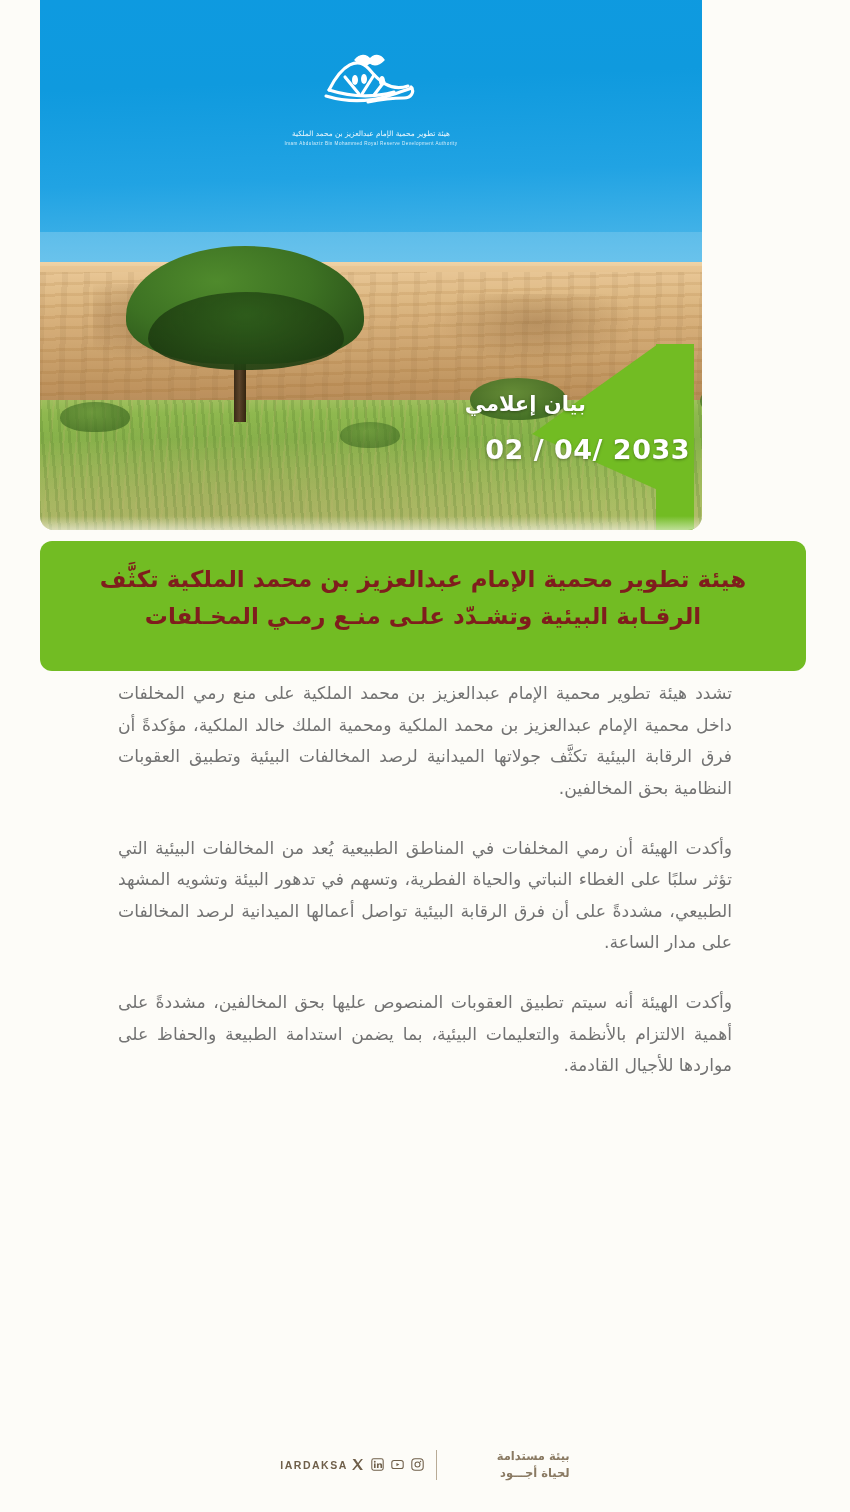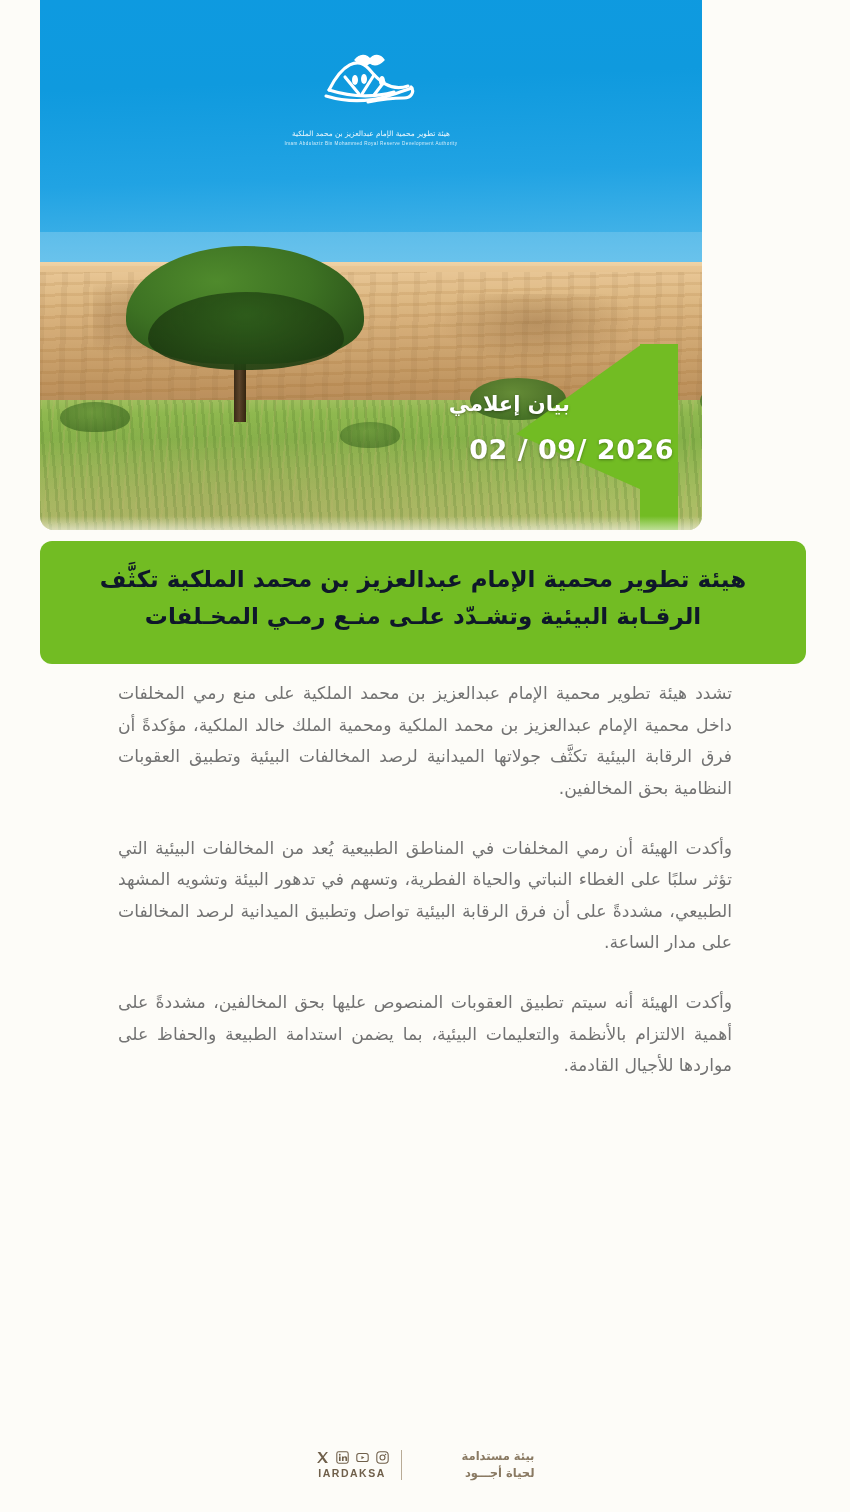--- a/index.html
+++ b/index.html
@@ -116,21 +116,21 @@
   .tree-b1,.tree-b2{position:absolute;background:#3d2c17;}
   .tree-b1{left:72px;top:100px;width:48px;height:6px;transform:rotate(18deg);}
   .tree-b2{left:112px;top:100px;width:48px;height:6px;transform:rotate(-18deg);}
   .photo-fade{
     position:absolute;left:0;right:0;bottom:0;height:14px;
     background:linear-gradient(180deg,rgba(255,255,255,0),rgba(253,252,248,.55));
   }
 
   
   .badge{
-    position:absolute;right:20px;bottom:0;width:210px;height:200px;
+    position:absolute;right:4px;bottom:0;width:210px;height:200px;
     pointer-events:none;
   }
   .badge svg{display:block;}
   .badge-label{
     position:absolute;right:112px;top:62px;
     color:#ffffff;font-size:21px;font-weight:700;
     text-shadow:0 1px 3px rgba(0,0,0,.35);
     white-space:nowrap;
     font-family:"DejaVu Sans",sans-serif;
   }
@@ -140,23 +140,23 @@
     text-shadow:0 1px 3px rgba(0,0,0,.35);
     direction:ltr;white-space:nowrap;
     font-family:"DejaVu Sans",sans-serif;
   }
 
   
   .headline{
     position:absolute;left:40px;top:541px;width:766px;
     background:#72bc23;
     border-radius:12px;
-    padding:20px 44px 28px;
+    padding:20px 44px 35px;
     box-sizing:border-box;
-    color:#0f172a;
+    color:#7f1d1d;
     text-align:center;
     font-size:23px;
     font-weight:700;
     line-height:1.62;
     font-family:"DejaVu Sans",sans-serif;
   }
 
   
   .body{
     position:absolute;left:118px;top:678px;width:614px;
@@ -176,21 +176,21 @@
     direction:rtl;
   }
   .f-tag{
     text-align:right;color:#8a7a63;
     font-size:11.5px;line-height:1.5;font-weight:700;
     font-family:"DejaVu Sans",sans-serif;
     margin-left:48px;
   }
   .f-div{width:1px;height:30px;background:#b8ab96;}
   .f-social{
-    display:flex;flex-direction:column;align-items:center;gap:3px;
+    display:flex;flex-direction:row;align-items:center;gap:3px;
   }
   .f-icons{display:flex;gap:7px;align-items:center;direction:ltr;}
   .f-icons svg{display:block;}
   .f-handle{
     color:#6f5f4a;font-size:10.5px;font-weight:700;letter-spacing:1.5px;
     direction:ltr;font-family:"Liberation Sans",sans-serif;
   }
 </style>
 </head>
 <body>
@@ -246,32 +246,32 @@
         <div class="tree-canopy2"></div>
       </div>
 
       <div class="badge">
         <svg width="210" height="200" viewBox="0 0 210 200">
           <path d="M170 14 L170 200 L206 200 L206 14 Z" fill="#72bc23"></path>
           <path d="M170 14 L170 160 L44 104 Z" fill="#72bc23"></path>
           <path d="M168 14 L206 14 L206 200 L168 200 Z" fill="#72bc23"></path>
         </svg>
         <div class="badge-label">بيان إعلامي</div>
-        <div class="badge-date">02 / 09/ 2026</div>
+        <div class="badge-date">02 / 04/ 2033</div>
       </div>
 
       <div class="photo-fade"></div>
     </div>
   </div>
 
   <div class="headline">هيئة تطوير محمية الإمام عبدالعزيز بن محمد الملكية تكثَّف الرقـابة البيئية وتشـدّد علـى منـع رمـي المخـلفات</div>
 
   <div class="body">
     <p>تشدد هيئة تطوير محمية الإمام عبدالعزيز بن محمد الملكية على منع رمي المخلفات داخل محمية الإمام عبدالعزيز بن محمد الملكية ومحمية الملك خالد الملكية، مؤكدةً أن فرق الرقابة البيئية تكثَّف جولاتها الميدانية لرصد المخالفات البيئية وتطبيق العقوبات النظامية بحق المخالفين.</p>
-    <p>وأكدت الهيئة أن رمي المخلفات في المناطق الطبيعية يُعد من المخالفات البيئية التي تؤثر سلبًا على الغطاء النباتي والحياة الفطرية، وتسهم في تدهور البيئة وتشويه المشهد الطبيعي، مشددةً على أن فرق الرقابة البيئية تواصل وتطبيق الميدانية لرصد المخالفات على مدار الساعة.</p>
+    <p>وأكدت الهيئة أن رمي المخلفات في المناطق الطبيعية يُعد من المخالفات البيئية التي تؤثر سلبًا على الغطاء النباتي والحياة الفطرية، وتسهم في تدهور البيئة وتشويه المشهد الطبيعي، مشددةً على أن فرق الرقابة البيئية تواصل أعمالها الميدانية لرصد المخالفات على مدار الساعة.</p>
     <p>وأكدت الهيئة أنه سيتم تطبيق العقوبات المنصوص عليها بحق المخالفين، مشددةً على أهمية الالتزام بالأنظمة والتعليمات البيئية، بما يضمن استدامة الطبيعة والحفاظ على مواردها للأجيال القادمة.</p>
   </div>
 
   <div class="footer">
     <div class="f-tag">
       <div>بيئة مستدامة</div>
       <div>لحياة أجـــود</div>
     </div>
     <div class="f-div"></div>
     <div class="f-social">

